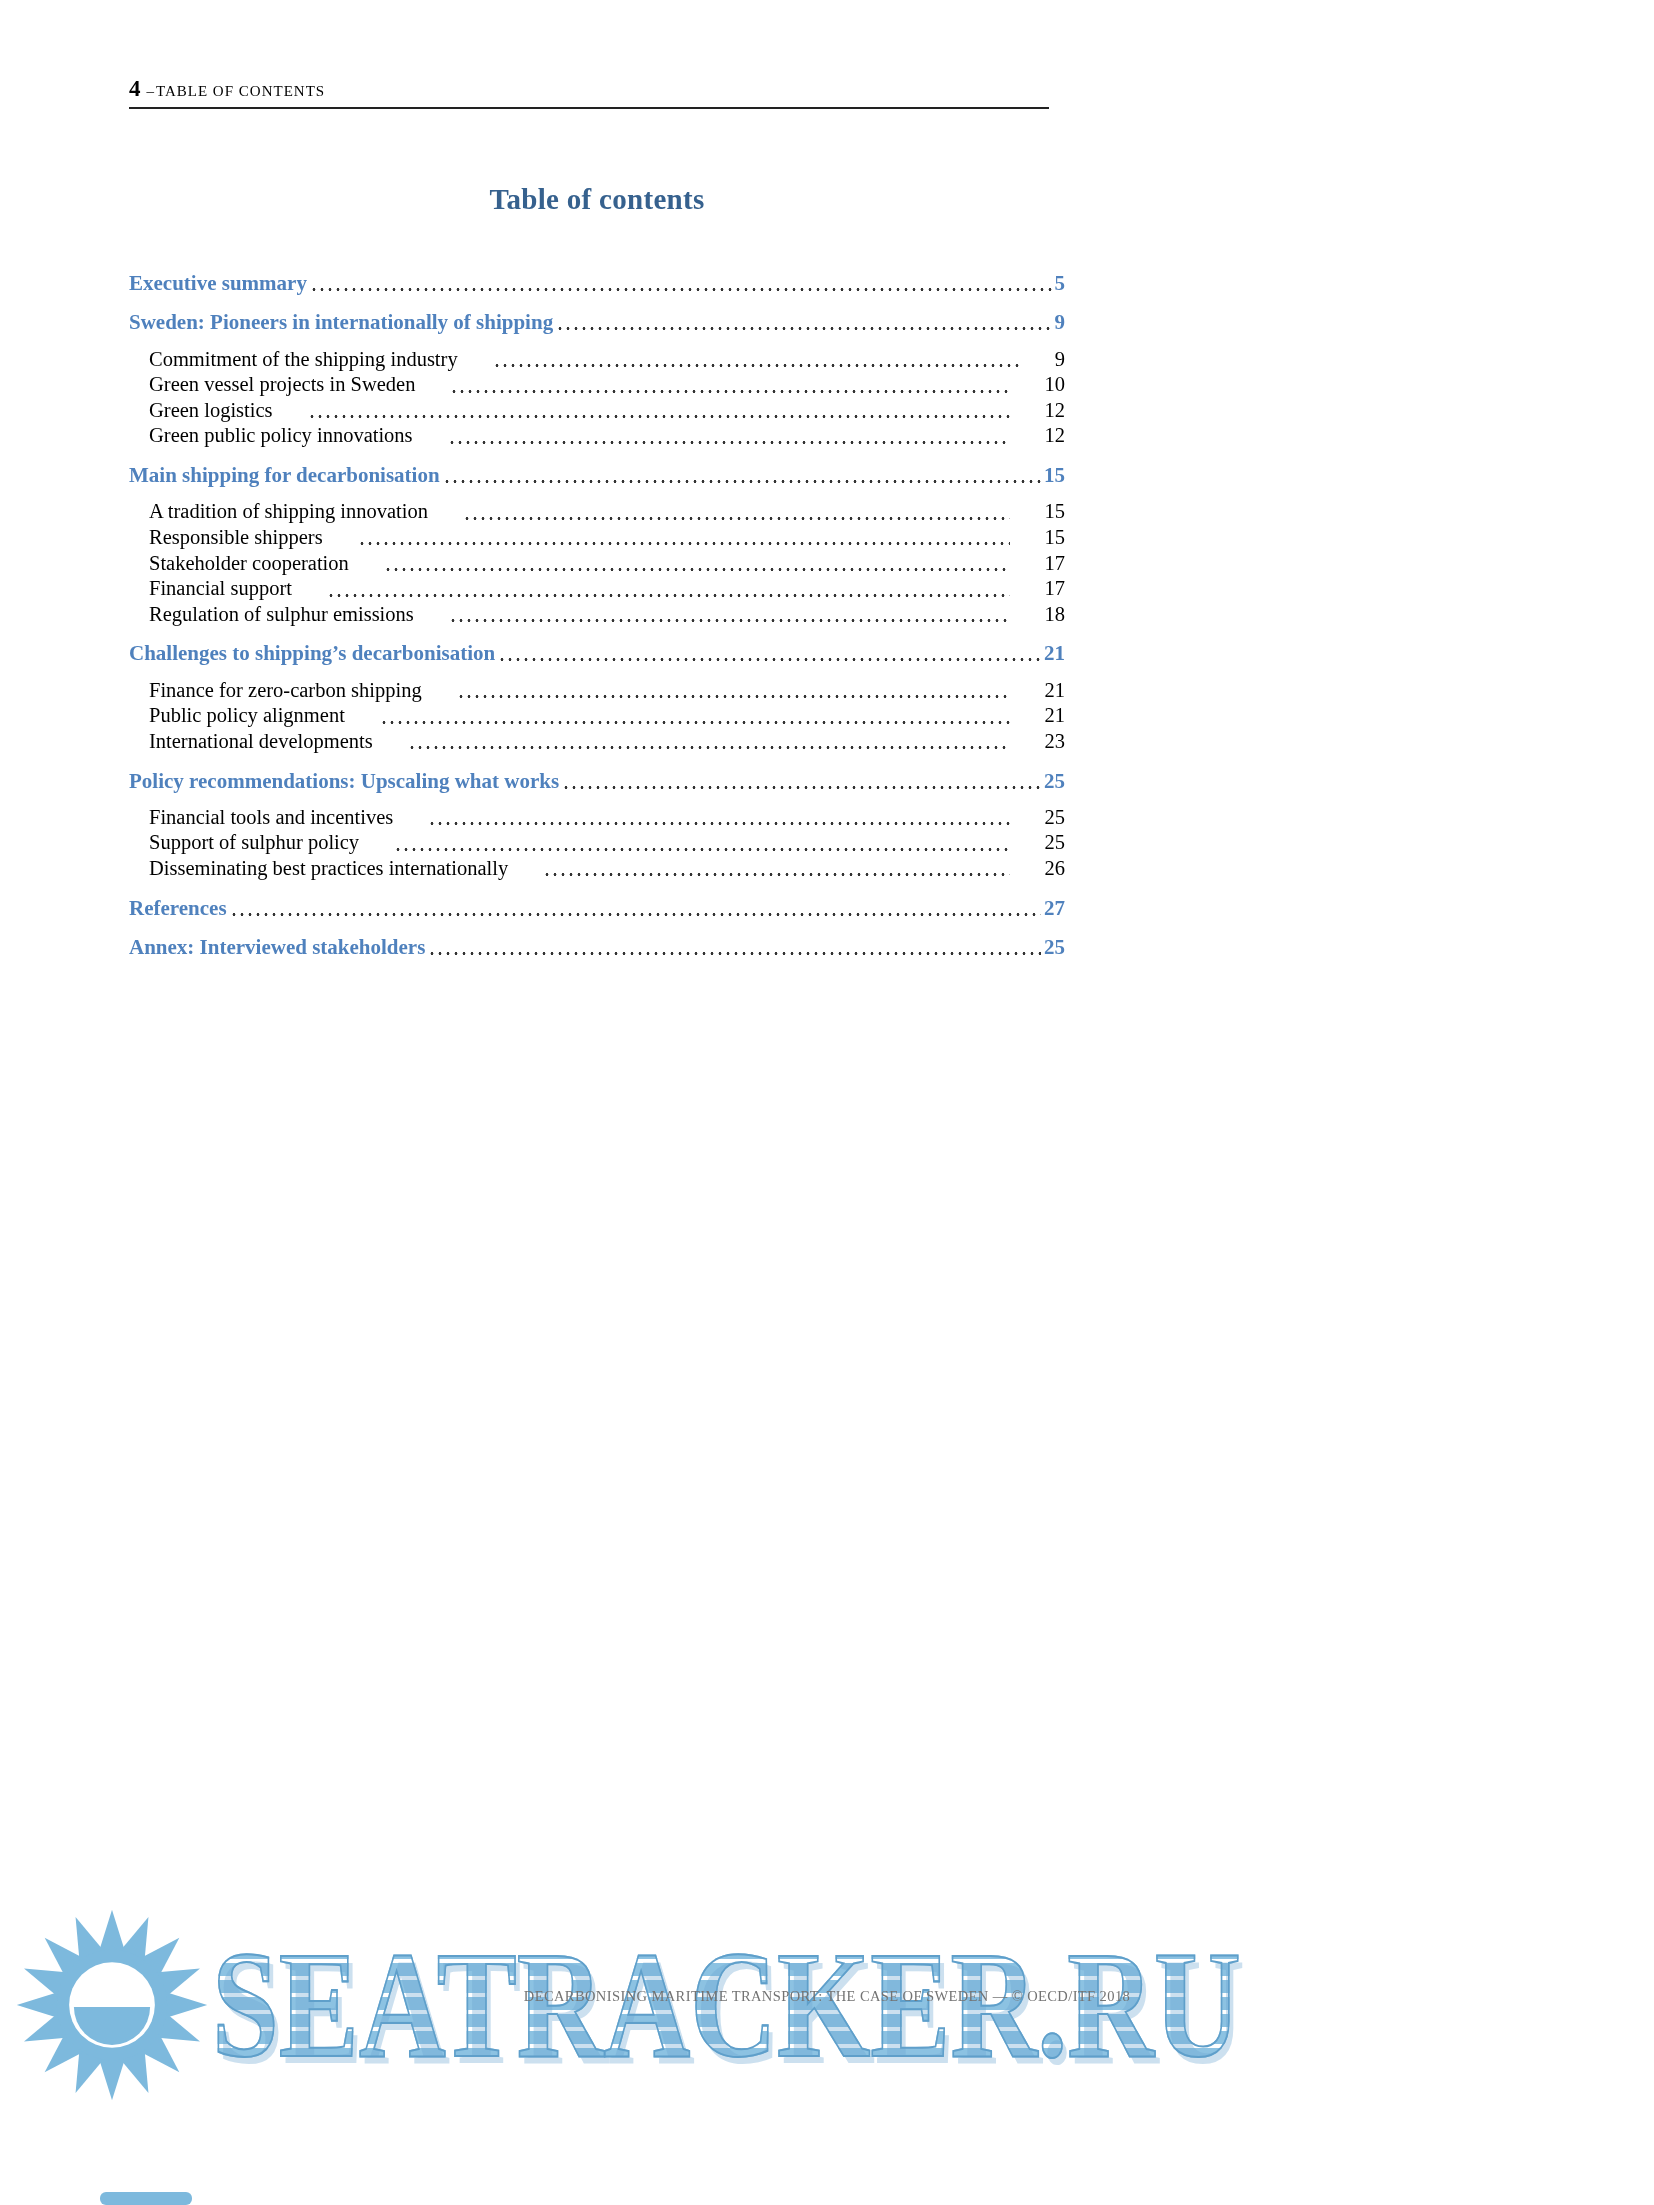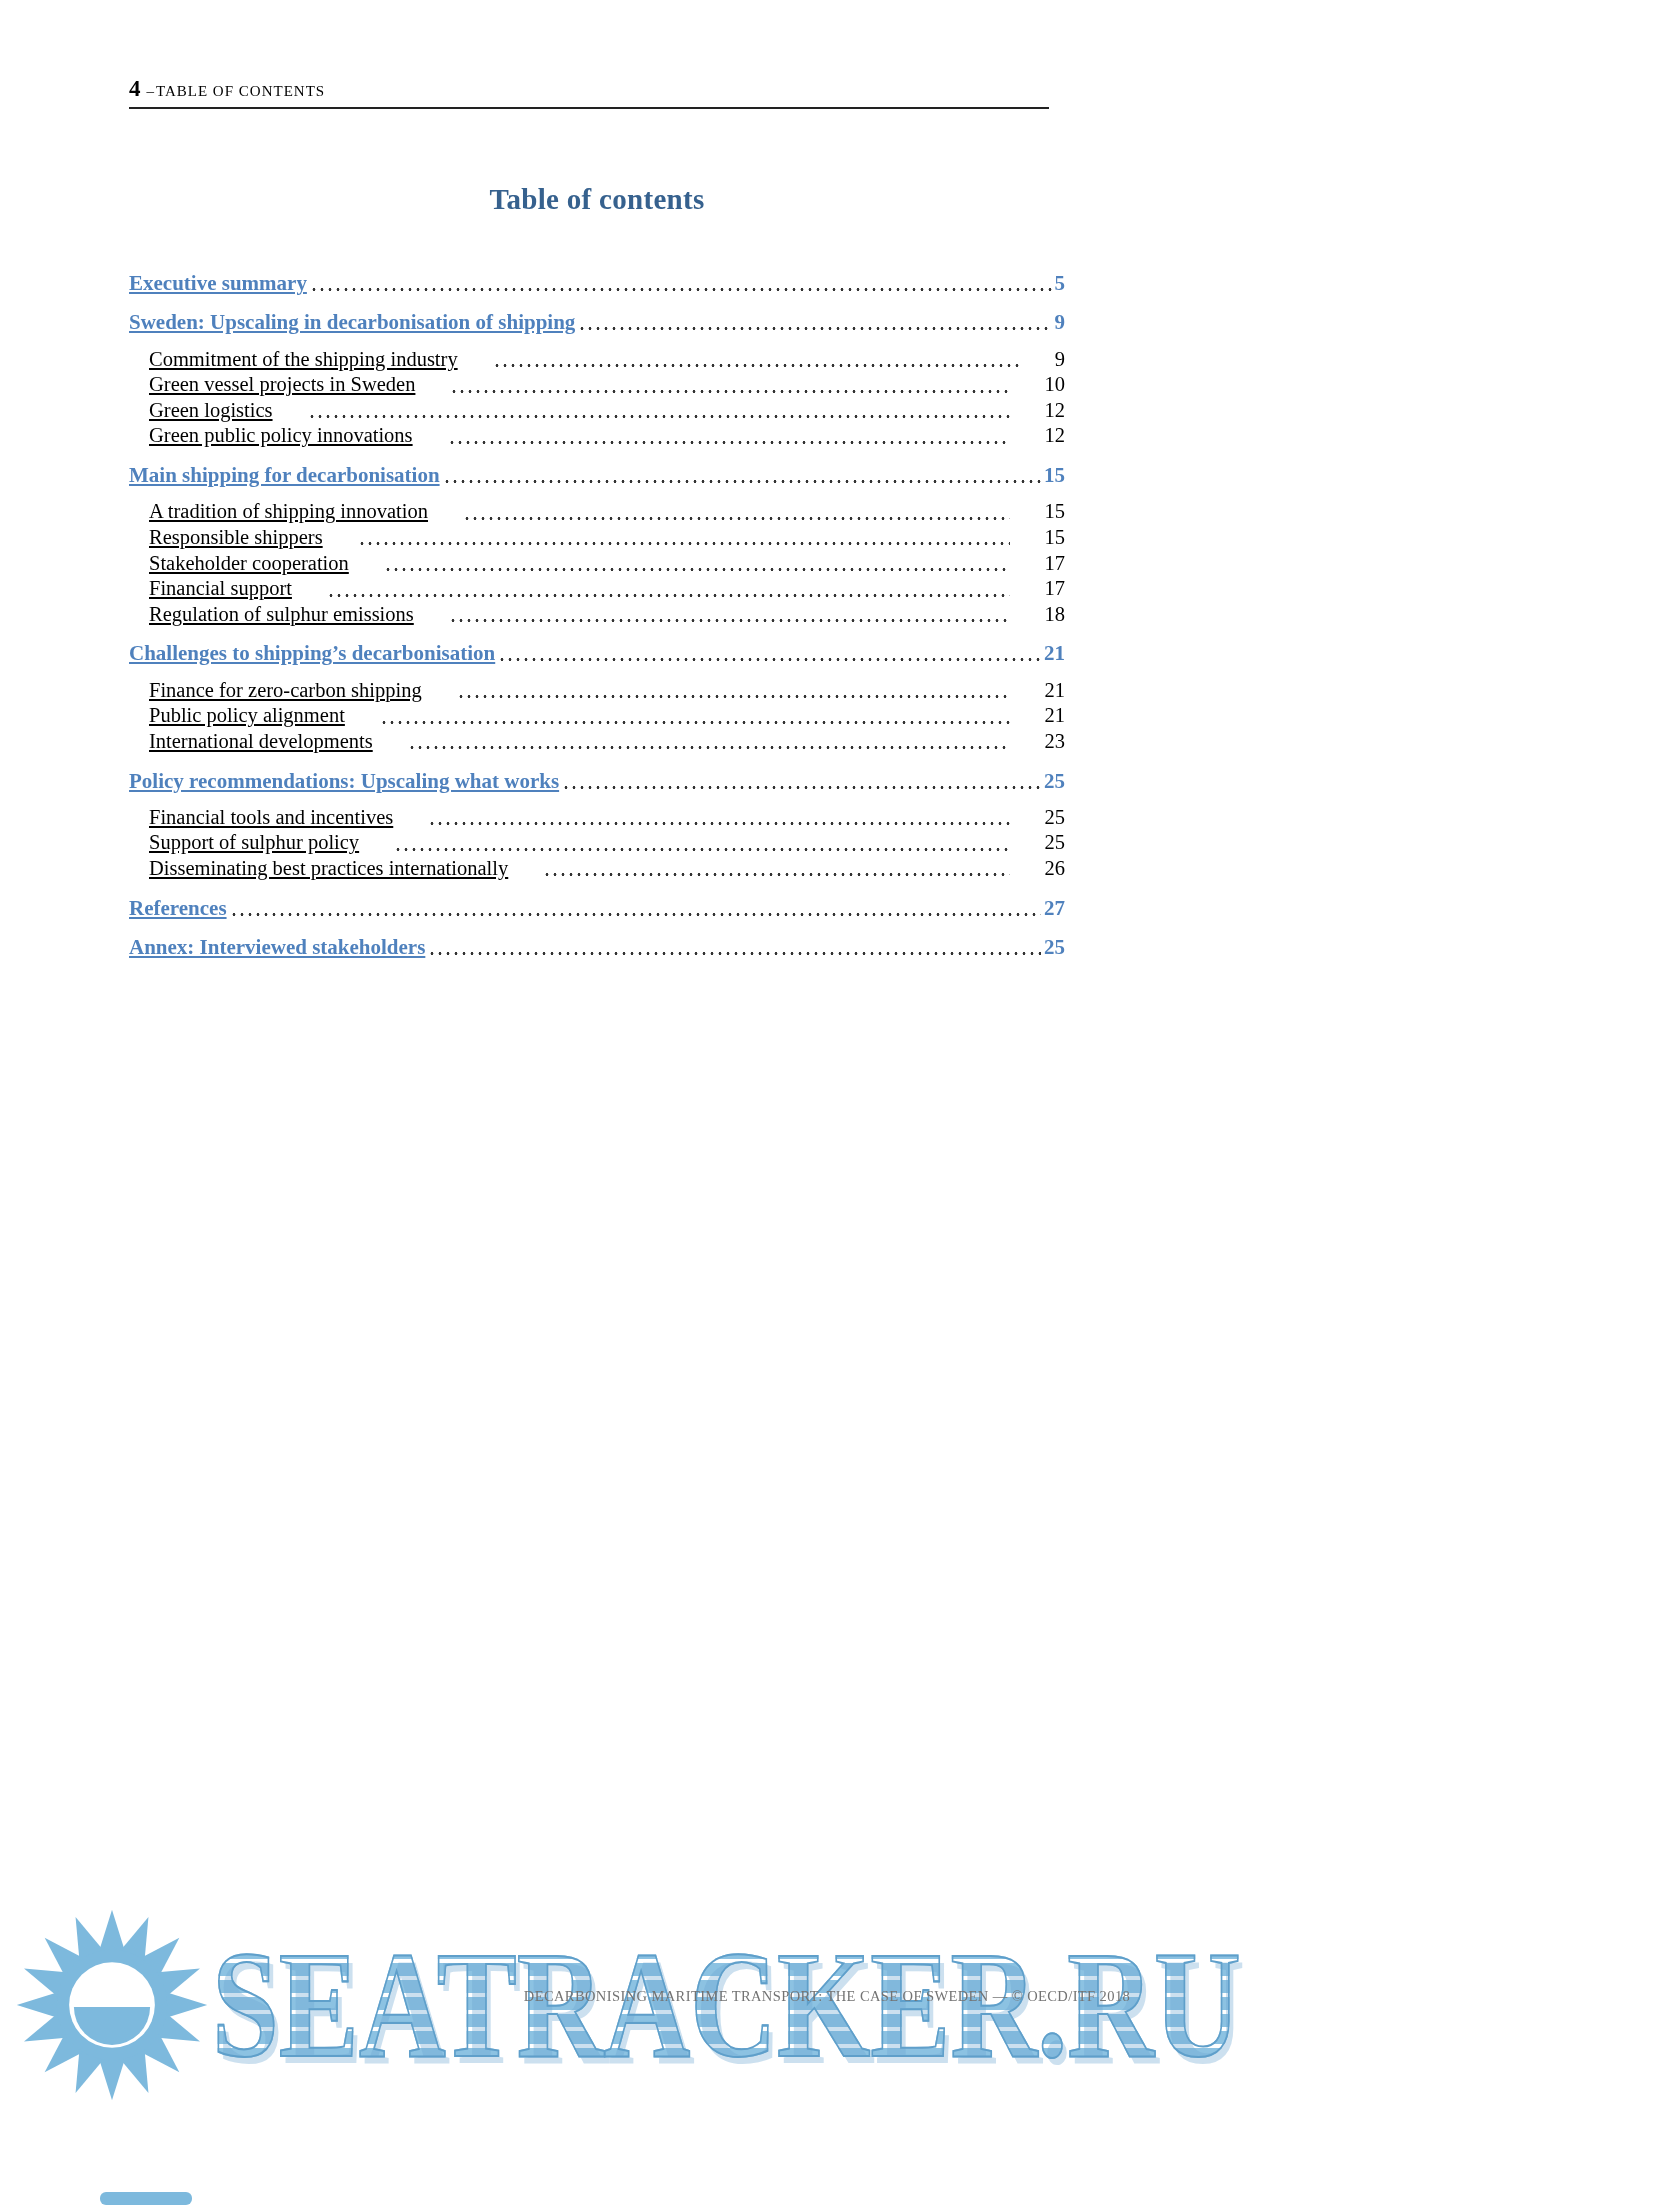--- a/index.html
+++ b/index.html
@@ -77,21 +77,20 @@
     color:var(--heading-blue);
   }
   .toc-row.level-2{
     font-size:20.5px;
     color:var(--text-black);
     padding-left:20px;
     gap:32px;
   }
   .toc-label{
     white-space:nowrap;
-    text-decoration:underline;
   }
   .toc-dots{
     flex:1;
     margin:0 3px;
     background-image:radial-gradient(circle, #333333 1.3px, transparent 1.6px);
     background-size:8px 3.2px;
     background-repeat:repeat-x;
     background-position:left bottom 5px;
   }
   .toc-page{
@@ -174,21 +173,21 @@
     <h1 class="page-title">Table of contents</h1>
 
     <nav class="toc">
 
     <div class="toc-row level-1">
           <span class="toc-label">Executive summary</span>
           <span class="toc-dots"></span>
           <span class="toc-page">5</span>
         </div>
         <div class="toc-row level-1">
-          <span class="toc-label">Sweden: Upscaling in decarbonisation of shipping</span>
+          <span class="toc-label">Sweden: Pioneers in internationally of shipping</span>
           <span class="toc-dots"></span>
           <span class="toc-page">9</span>
         </div>
         <div class="toc-row level-2">
           <span class="toc-label">Commitment of the shipping industry</span>
           <span class="toc-dots"></span>
           <span class="toc-page">9</span>
         </div>
         <div class="toc-row level-2">
           <span class="toc-label">Green vessel projects in Sweden</span>

